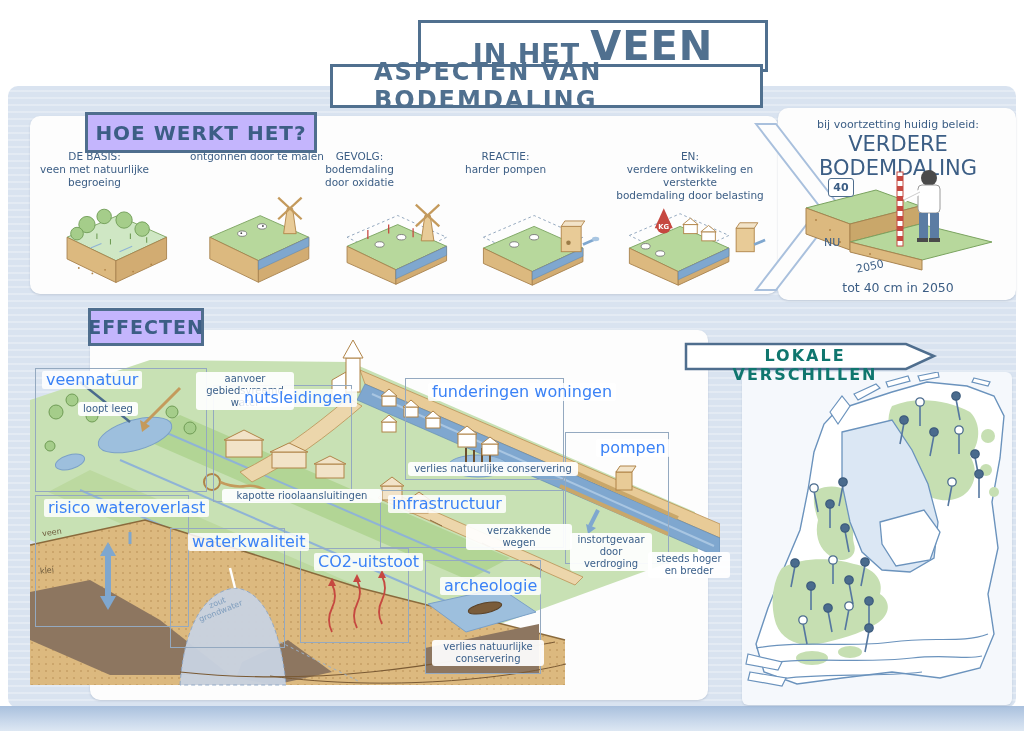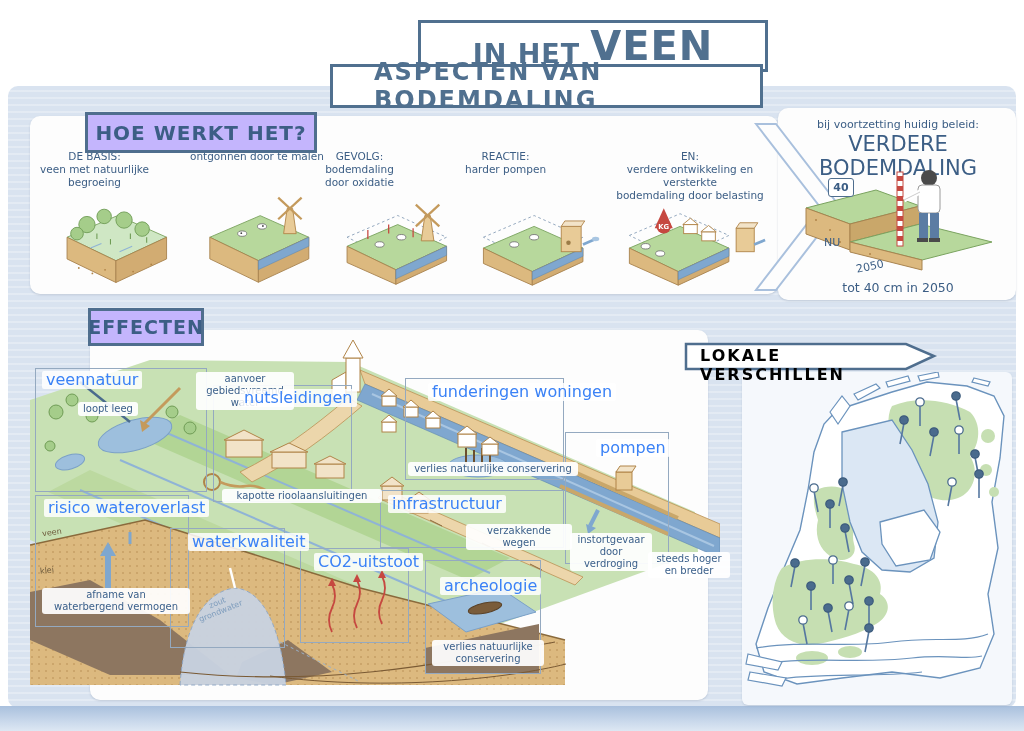--- a/index.html
+++ b/index.html
@@ -41,22 +41,22 @@
   
   .effects-panel{left:90px;top:330px;width:618px;height:370px;}
   .frame{position:absolute;border:1.5px solid #94a9c0;z-index:7;background:transparent;}
   .flabel{position:absolute;font-size:16px;color:#3b82f6;z-index:8;background:rgba(255,255,255,.85);
           padding:0 4px;border-radius:2px;white-space:pre-line;line-height:1.15;}
   .tiny{font-size:8px;color:#6d5a3c;z-index:8;position:absolute;}
   
   .map-panel{position:absolute;left:742px;top:372px;width:270px;height:333px;background:#f5f8fc;
              border-radius:6px;overflow:hidden;z-index:2;box-shadow:0 1px 2px rgba(90,110,140,.2);}
   .banner-wrap{position:absolute;left:684px;top:342px;width:256px;height:29px;z-index:9;}
-  .banner-text{position:absolute;left:700px;top:346px;width:210px;font-size:16px;
-               font-weight:bold;letter-spacing:2px;color:#000000;z-index:10;}
+  .banner-text{position:absolute;left:700px;top:346px;width:210px;text-align:center;font-size:16px;
+               font-weight:bold;letter-spacing:2px;color:#0f766e;z-index:10;}
   svg{display:block;}
   .pre{white-space:pre-line;}
 </style>
 </head>
 <body>
 
 <div class="page">
 
   <div class="bg-blue"></div>
   <div class="footer-band"></div>
@@ -406,22 +406,20 @@
   <div class="chip" style="left:222px;top:489px;width:150px;">kapotte rioolaansluitingen</div>
   <div class="flabel" style="left:428px;top:383px;">funderingen woningen</div>
   <div class="chip" style="left:408px;top:462px;width:160px;">verlies natuurlijke conservering</div>
   <div class="flabel" style="left:596px;top:439px;">pompen</div>
   <div class="chip" style="left:570px;top:533px;width:72px;">instortgevaar
 door
 verdroging</div>
   <div class="chip" style="left:648px;top:552px;width:72px;">steeds hoger
 en breder</div>
   <div class="flabel" style="left:44px;top:499px;">risico wateroverlast</div>
-  <div class="chip" style="left:42px;top:588px;width:138px;">afname van
-waterbergend vermogen</div>
   <div class="flabel" style="left:188px;top:533px;">waterkwaliteit</div>
   <div class="flabel" style="left:314px;top:553px;">CO2-uitstoot</div>
   <div class="flabel" style="left:388px;top:495px;">infrastructuur</div>
   <div class="chip" style="left:466px;top:524px;width:96px;">verzakkende wegen</div>
   <div class="flabel" style="left:440px;top:565px;margin-top:12px;">archeologie</div>
   <div class="chip" style="left:432px;top:640px;width:102px;">verlies natuurlijke
 conservering</div>
   <div class="tiny" style="left:42px;top:528px;transform:rotate(-8deg);">veen</div>
   <div class="tiny" style="left:40px;top:566px;transform:rotate(-6deg);">klei</div>
   <div class="tiny pre" style="left:196px;top:598px;color:#7f9dbd;transform:rotate(-22deg);text-align:center;">zout

